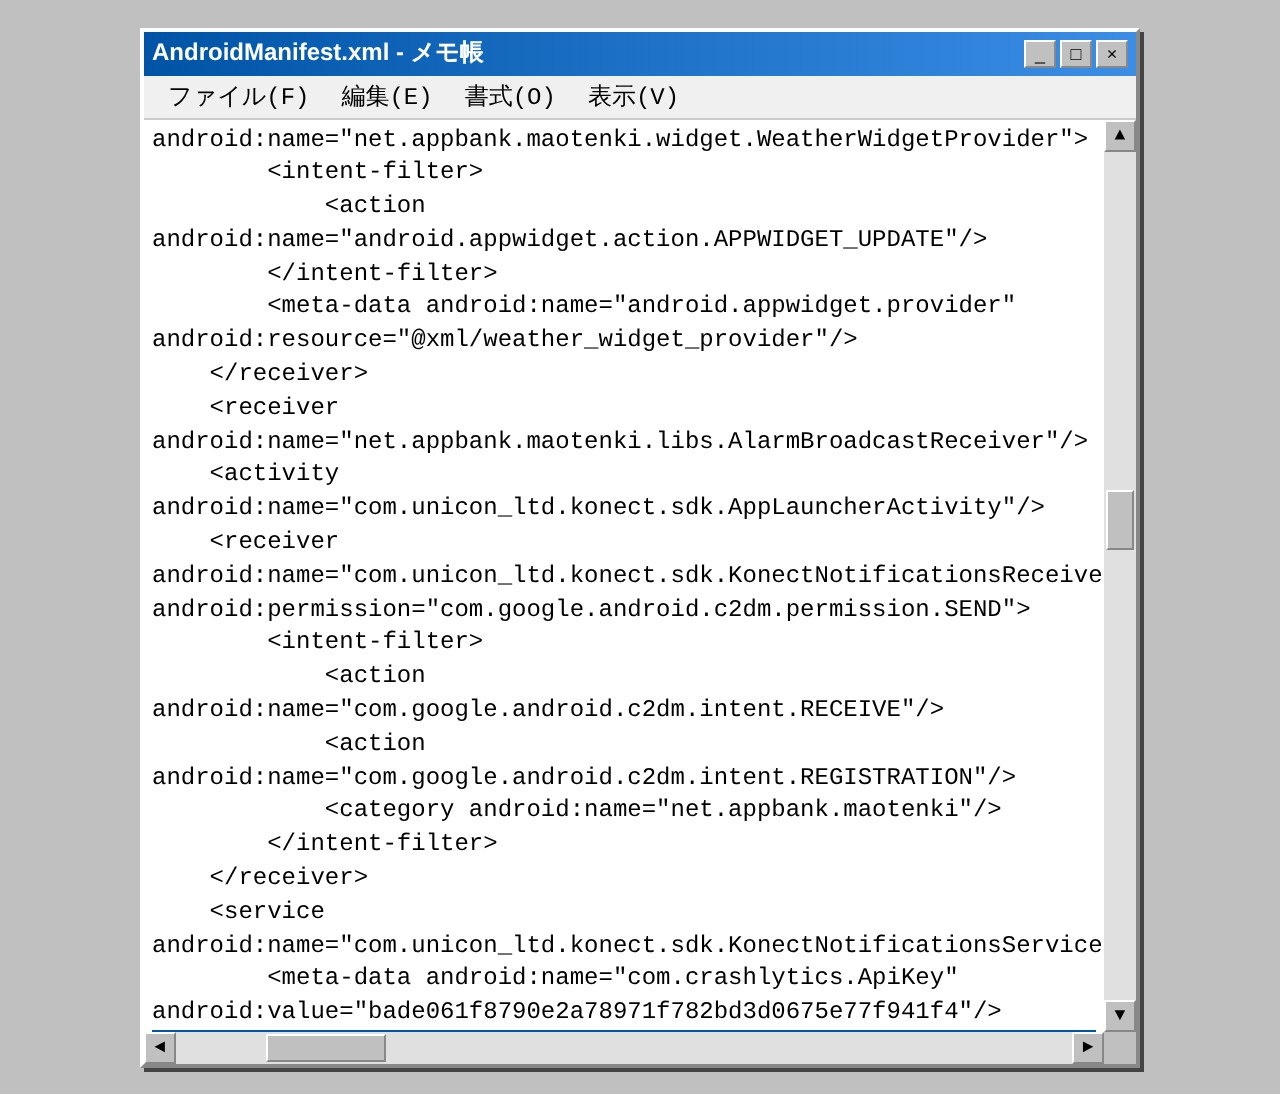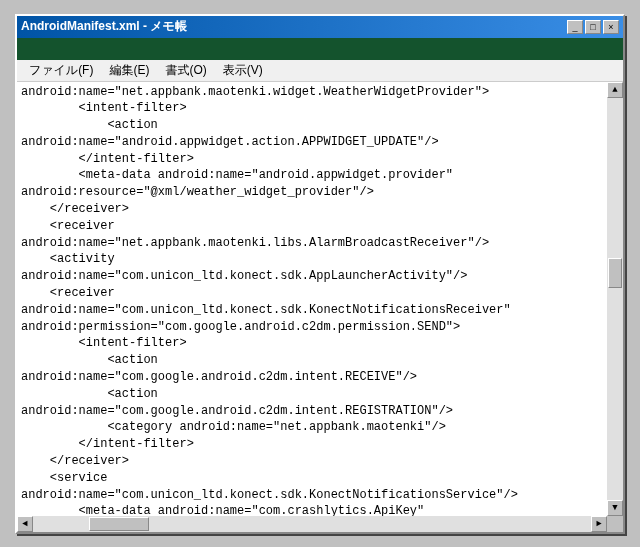--- a/index.html
+++ b/index.html
@@ -7,23 +7,23 @@
       font-family: 'MS Gothic', 'Courier New', monospace;
       font-size: 12px;
       background: #c0c0c0;
       display: flex;
       justify-content: center;
       align-items: center;
       width: 640px;
       height: 547px;
     }
     .window {
-      width: 610px;
+      width: 500px;
       height: 520px;
-      background: #14532d;
+      background: #0ea5e9;
       border: 2px solid #888;
       border-top: 2px solid #fff;
       border-left: 2px solid #fff;
       display: flex;
       flex-direction: column;
       box-shadow: 2px 2px 0 #444;
     }
     .title-bar {
       background: linear-gradient(to right, #0054a6, #3a8ee6);
       color: white;
@@ -62,23 +62,22 @@
       background: #c0c0c0;
     }
     .menu-bar {
       background: #f0f0f0;
       height: 22px;
       display: flex;
       align-items: center;
       padding: 0 4px;
       border-bottom: 1px solid #ccc;
       flex-shrink: 0;
-      font-family: Liberation Sans, sans-serif;
-      font-size: 12px;
-      margin-top: 22px;
+      font-family: Liberation Mono, monospace;
+      font-size: 12px;
     }
     .menu-item {
       padding: 2px 8px;
       cursor: pointer;
     }
     .content-area {
       flex: 1;
       display: flex;
       overflow: hidden;
       background: white;

